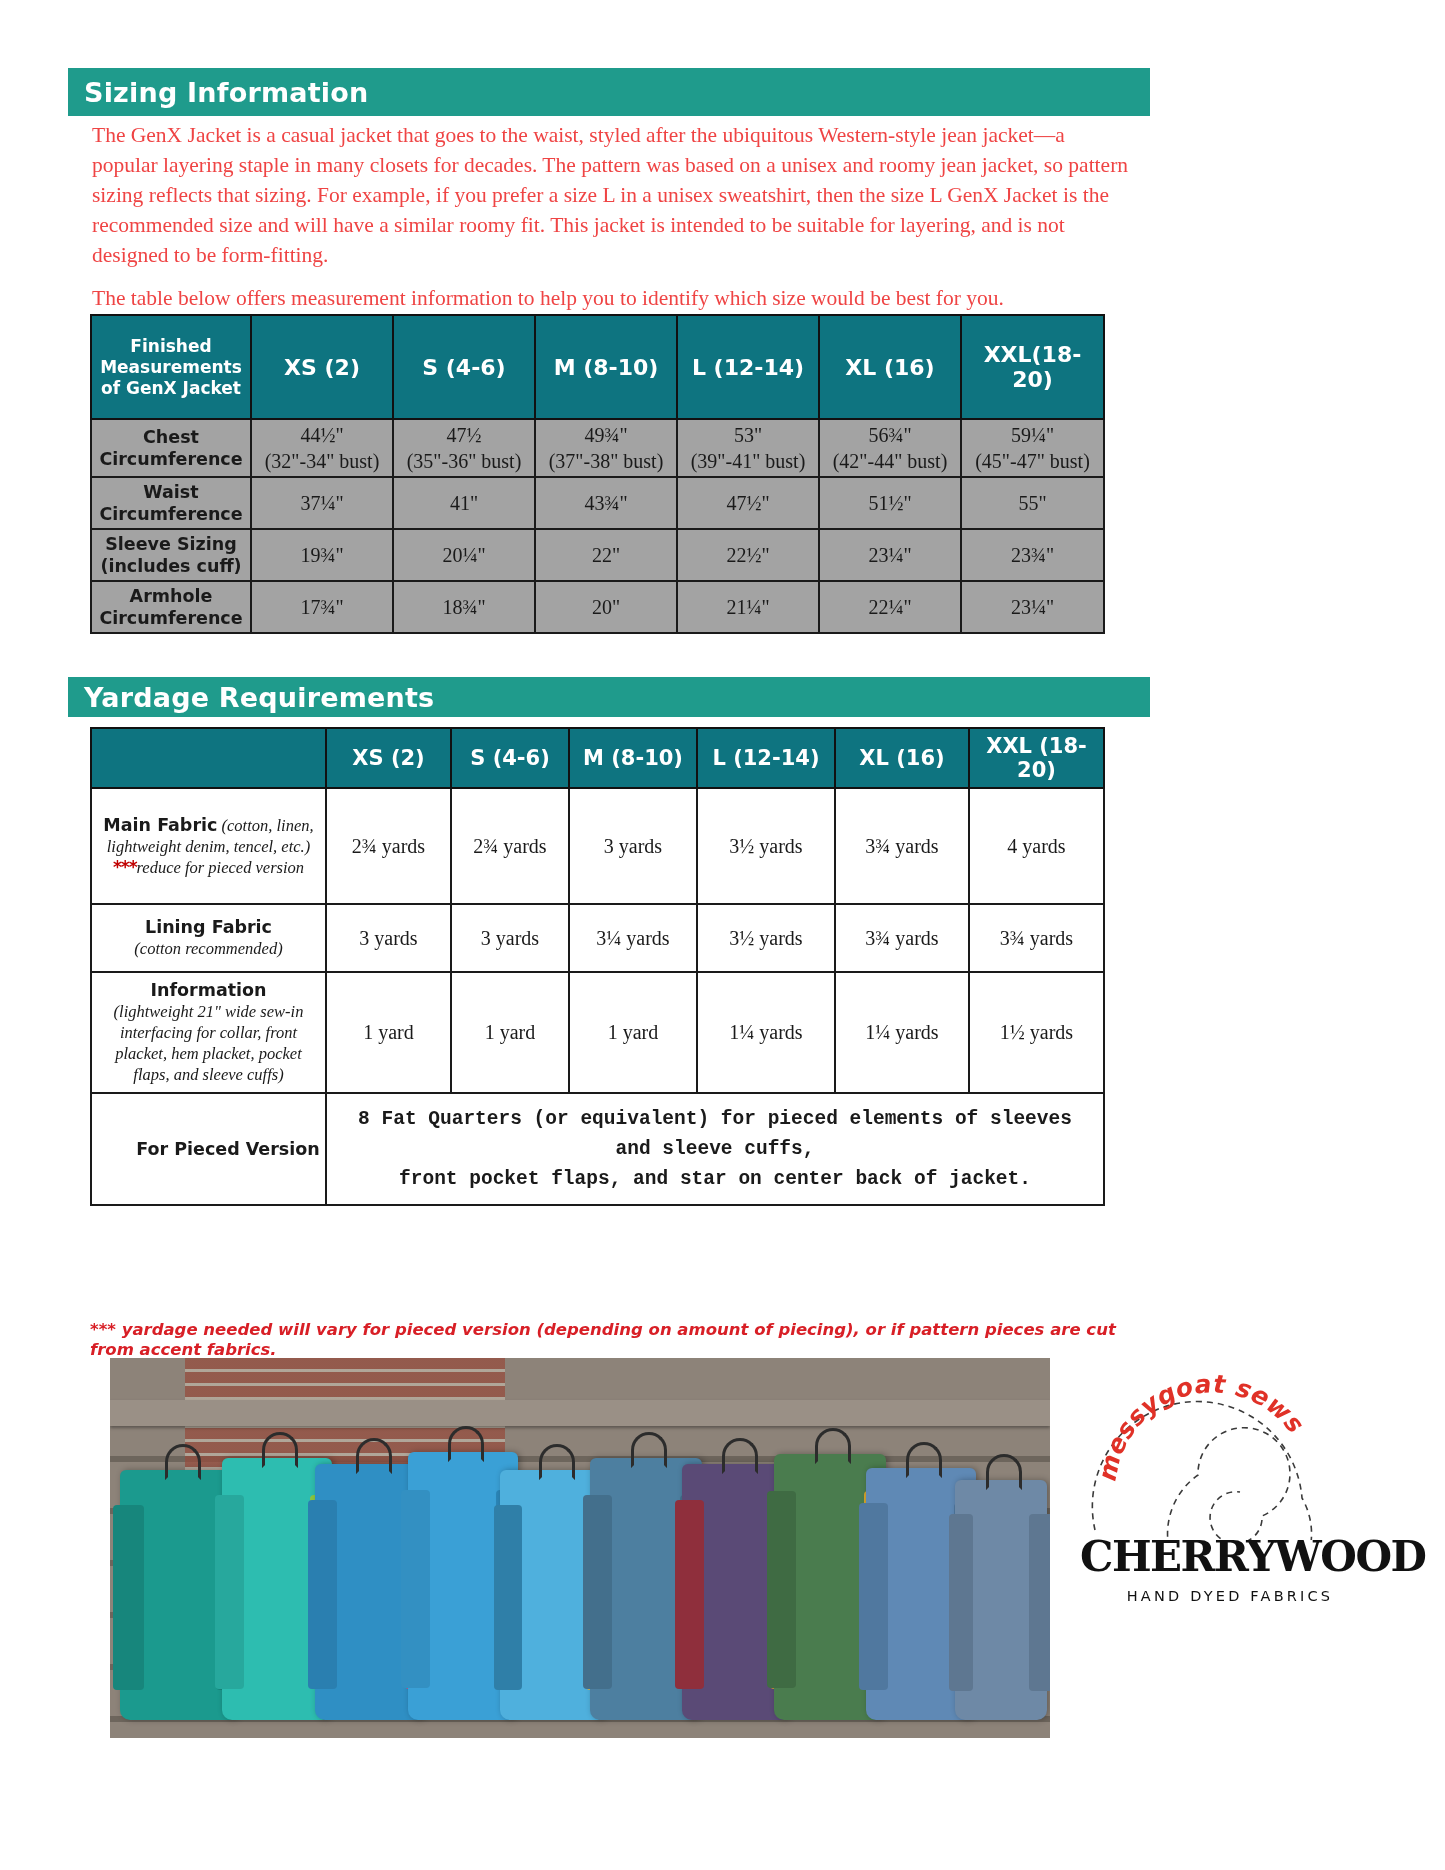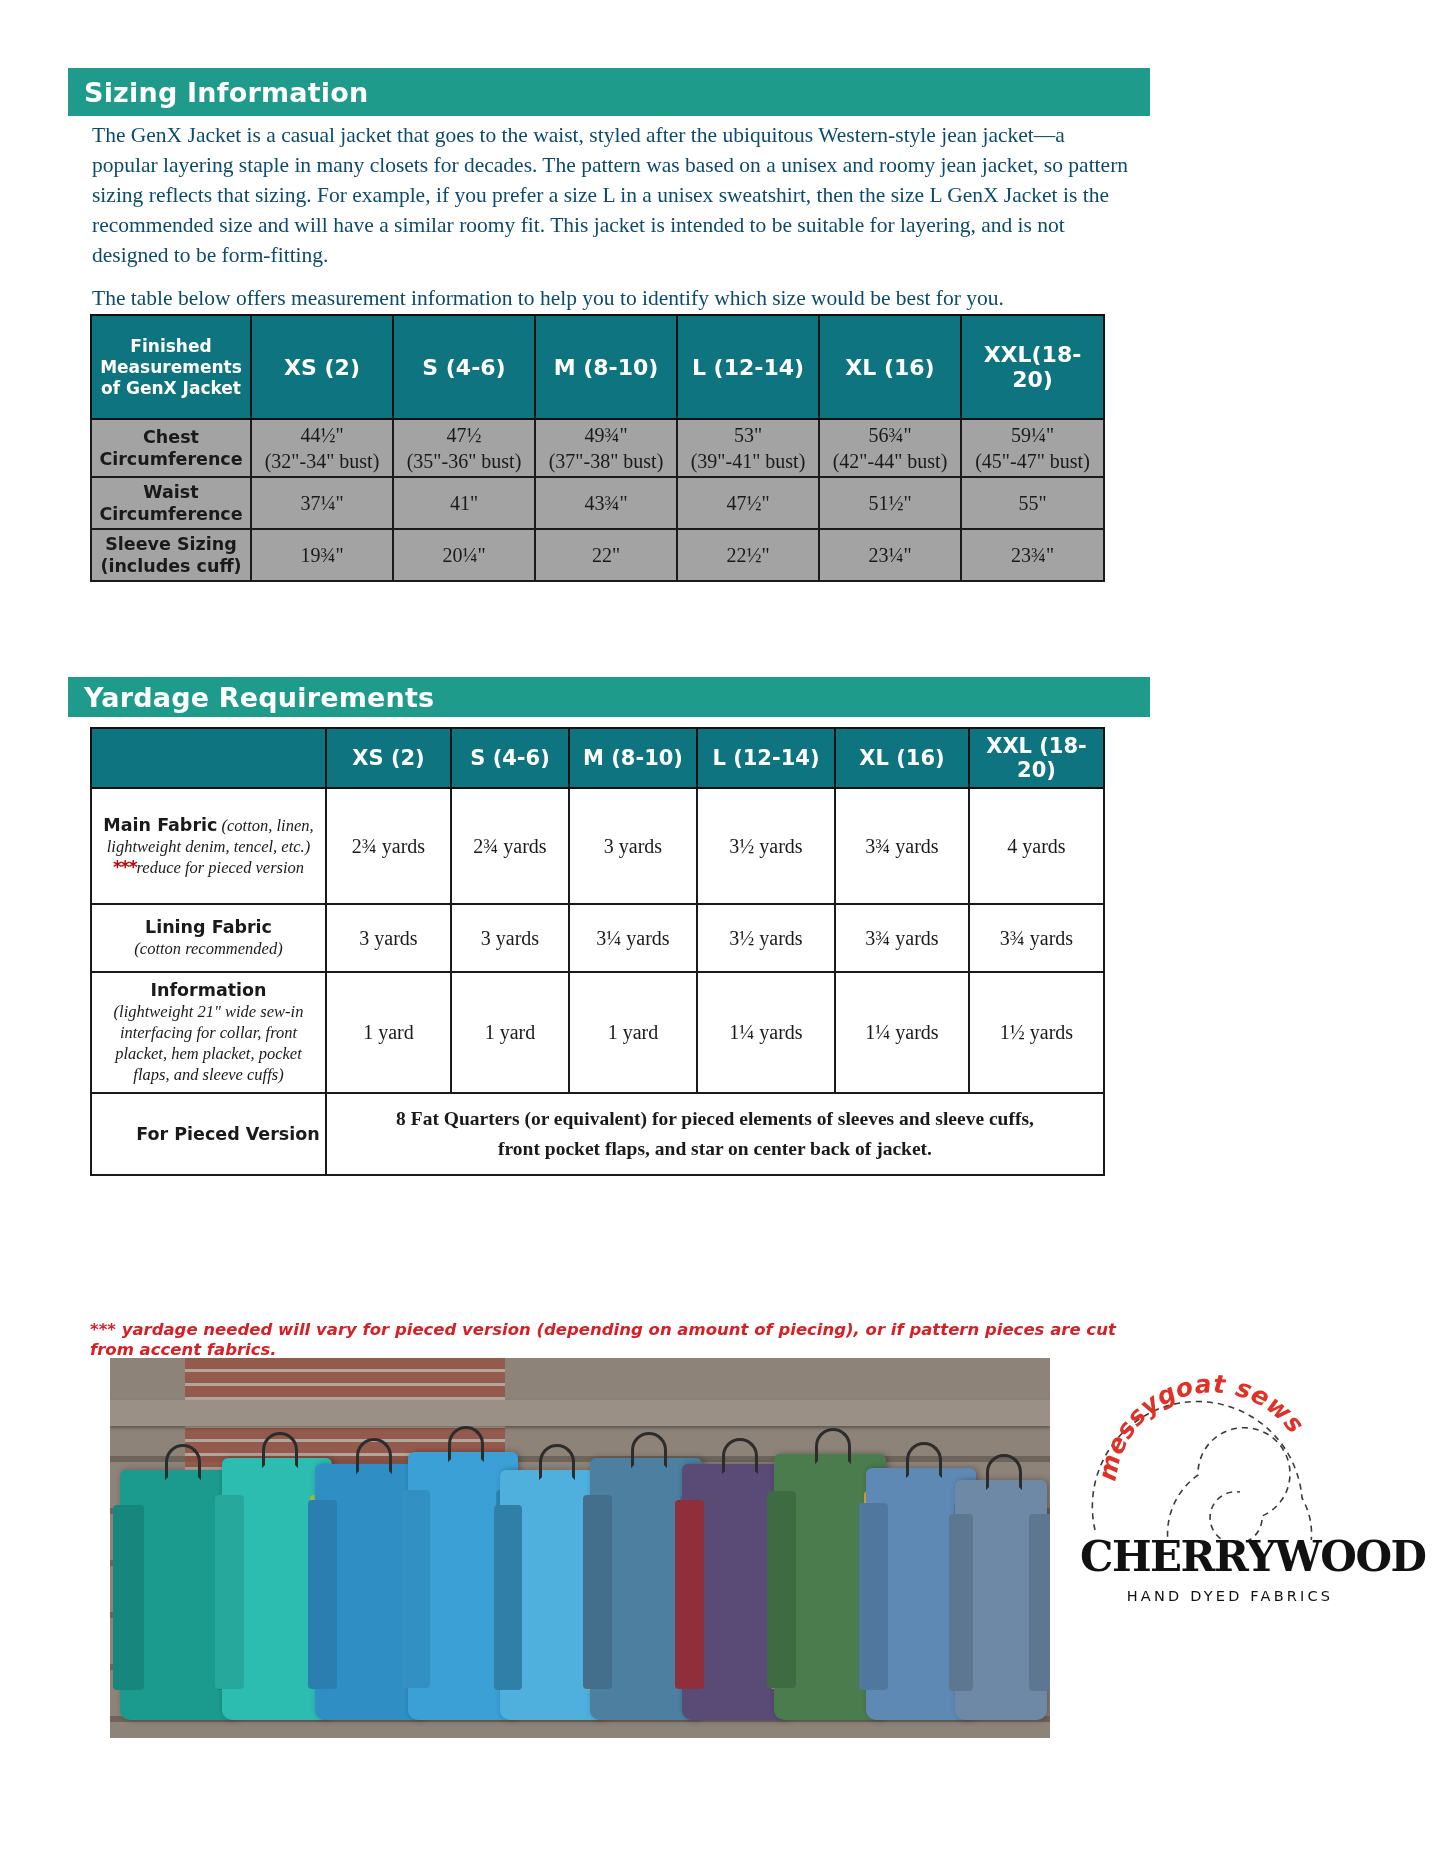--- a/index.html
+++ b/index.html
@@ -49,21 +49,21 @@
     height: 40px;
     font-size: 27px;
   }
 
   
   .para {
     position: absolute;
     font-family: "Liberation Serif", serif;
     font-size: 21.5px;
     line-height: 30px;
-    color: #0c4a6e;
+    color: #ef4444;
   }
   #intro-para {
     left: 92px;
     top: 120px;
     width: 1040px;
   }
   #table-lead {
     left: 92px;
     top: 283px;
     width: 1040px;
@@ -153,21 +153,21 @@
     font-size: 17px;
     letter-spacing: -1px;
   }
   #yardage-table td.pieced-label {
     font-family: "DejaVu Sans", sans-serif;
     font-weight: bold;
     font-size: 17.5px;
     padding-left: 43px;
   }
   #yardage-table td.pieced-text {
-    font-family: Liberation Serif, serif;
+    font-family: Liberation Mono, monospace;
     font-weight: bold;
     font-size: 19.5px;
     line-height: 30px;
     padding: 10px 10px;
   }
 
   
   #footnote {
     position: absolute;
     left: 90px;
@@ -369,20 +369,32 @@
           <span>(includes cuff)</span>
         </td>
         <td>19¾"</td>
         <td>20¼"</td>
         <td>22"</td>
         <td>22½"</td>
         <td>23¼"</td>
         <td>23¾"</td>
       </tr>
 
+      <tr>
+        <td class="rowlabel">
+          <span>Armhole</span><br>
+          <span>Circumference</span>
+        </td>
+        <td>17¾"</td>
+        <td>18¾"</td>
+        <td>20"</td>
+        <td>21¼"</td>
+        <td>22¼"</td>
+        <td>23¼"</td>
+      </tr>
     </tbody>
   </table>
 
   <div class="banner" id="banner-yardage">
     <span>Yardage Requirements</span>
   </div>
 
   <table class="grid" id="yardage-table">
     <colgroup>
       <col style="width:235px">

